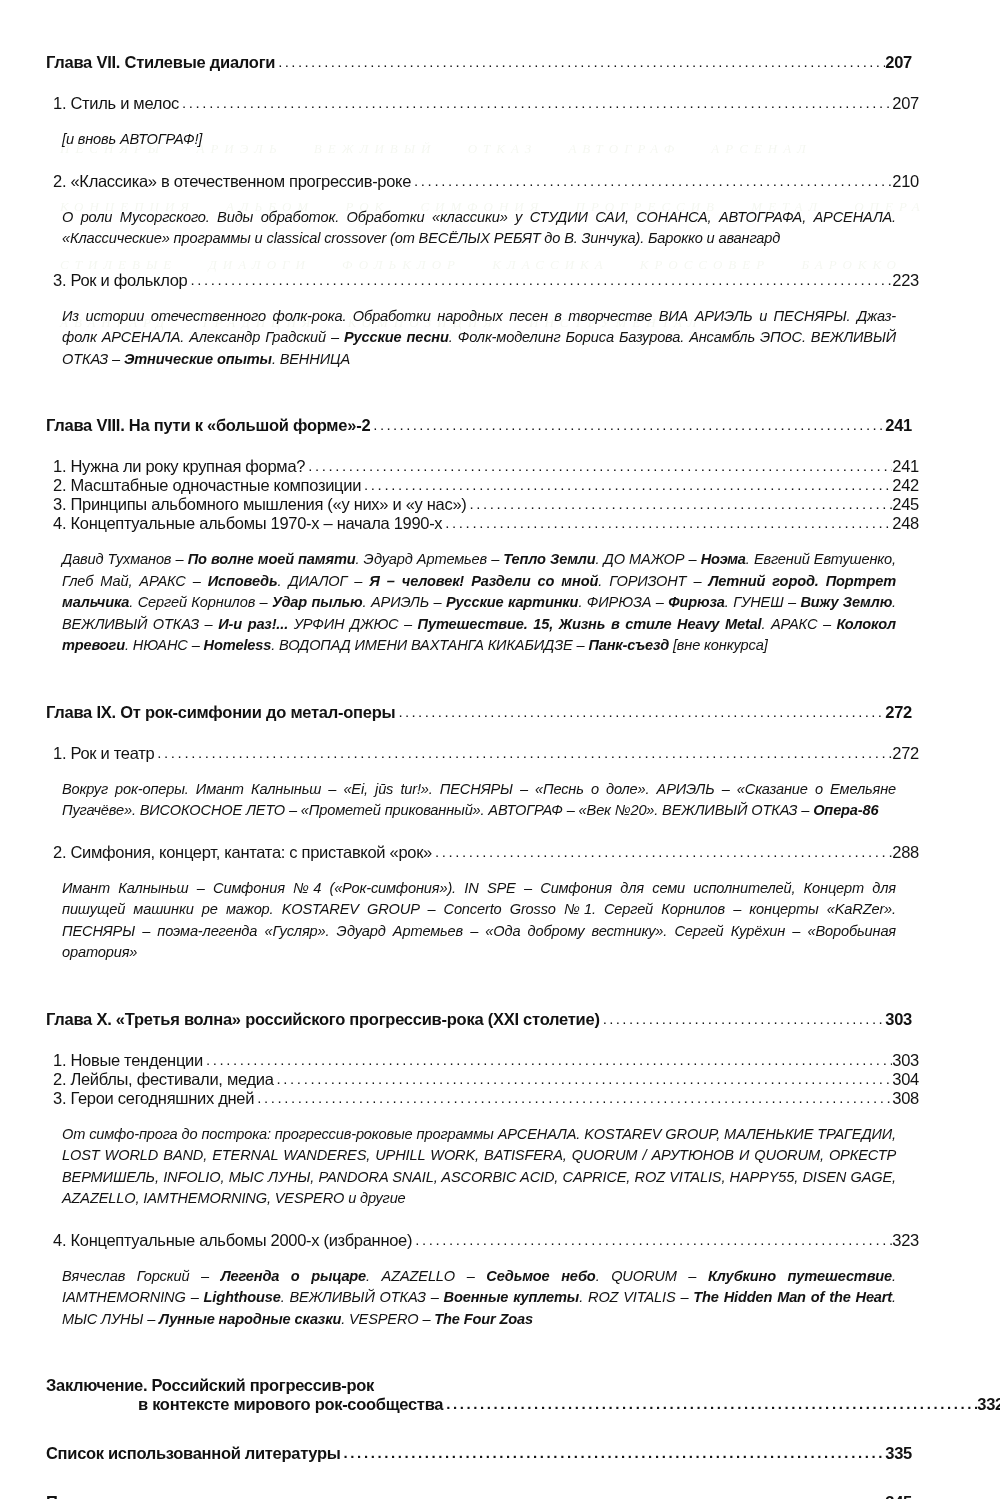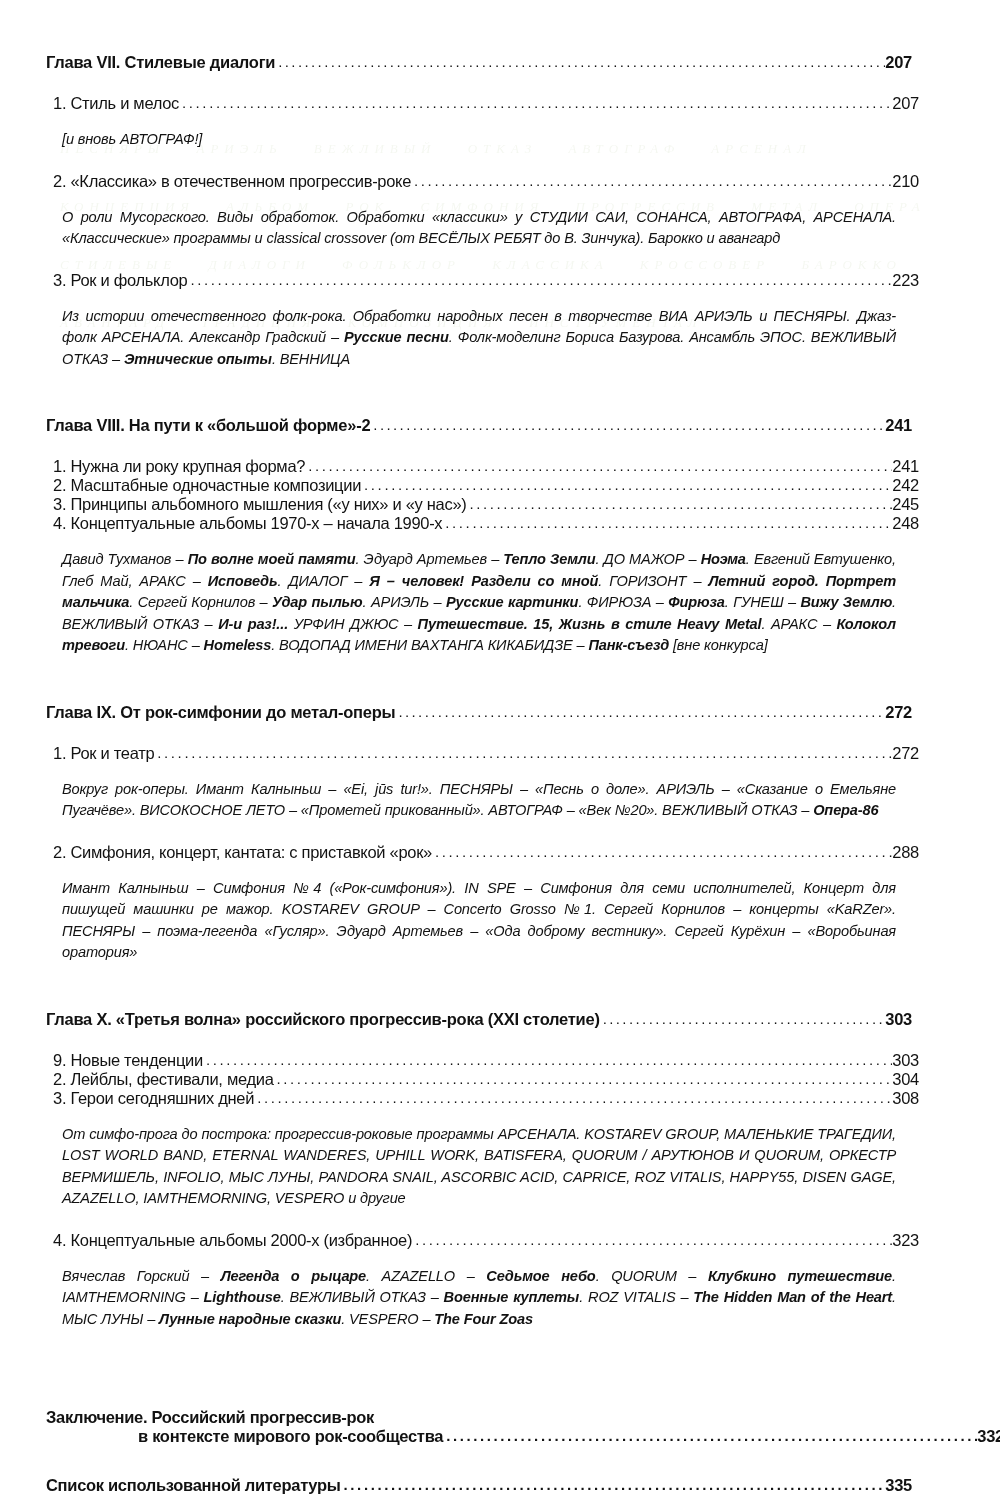--- a/index.html
+++ b/index.html
@@ -97,21 +97,21 @@
   .plain    { font-size: 16.5px; letter-spacing: -0.3px; }
   .bold-row { font-weight: bold; }
   .bold-row .txt { font-weight: bold; text-align: right; }
   .bold-row .pg { font-weight: bold; }
 
   .noleader-line {
     font-size: 16.5px;
     letter-spacing: -0.3px;
     white-space: pre;
   }
-  .noleader-line.b { font-weight: bold; margin-top: 32px; }
+  .noleader-line.b { font-weight: bold; }
 
   
   .ghost {
     position: absolute;
     inset: 0;
     pointer-events: none;
     opacity: 0.055;
     font-size: 13px;
     font-family: "Liberation Serif", serif;
     color: #4d7c0f;
@@ -209,21 +209,21 @@
       </div>
       <div class="desc">Имант Калныньш – Симфония №4 («Рок-симфония»). IN SPE – Симфония для семи исполнителей, Концерт для пишущей машинки ре мажор. KOSTAREV GROUP – Concerto Grosso №1. Сергей Корнилов – концерты «KaRZer». ПЕСНЯРЫ – поэма-легенда «Гусляр». Эдуард Артемьев – «Ода доброму вестнику». Сергей Курёхин – «Воробьиная оратория»</div>
       <div class="gap-lg"></div>
       <div class="row chapter">
         <span class="txt">Глава X. «Третья волна» российского прогрессив-рока (XXI столетие)</span>
         <span class="leader">....................................................................................................................................................................................</span>
         <span class="pg">303</span>
       </div>
       <div class="gap-md"></div>
       <div class="row sect">
-        <span class="txt">9. Новые тенденции</span>
+        <span class="txt">1. Новые тенденции</span>
         <span class="leader">....................................................................................................................................................................................</span>
         <span class="pg">303</span>
       </div>
       <div class="row sect">
         <span class="txt">2. Лейблы, фестивали, медиа</span>
         <span class="leader">....................................................................................................................................................................................</span>
         <span class="pg">304</span>
       </div>
       <div class="row sect">
         <span class="txt">3. Герои сегодняшних дней</span>

